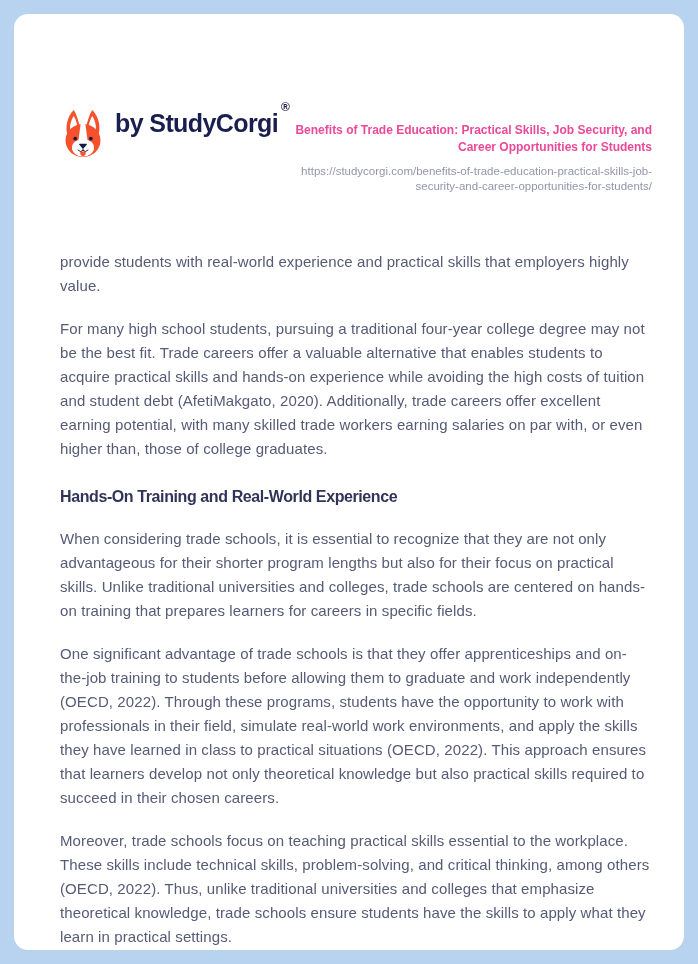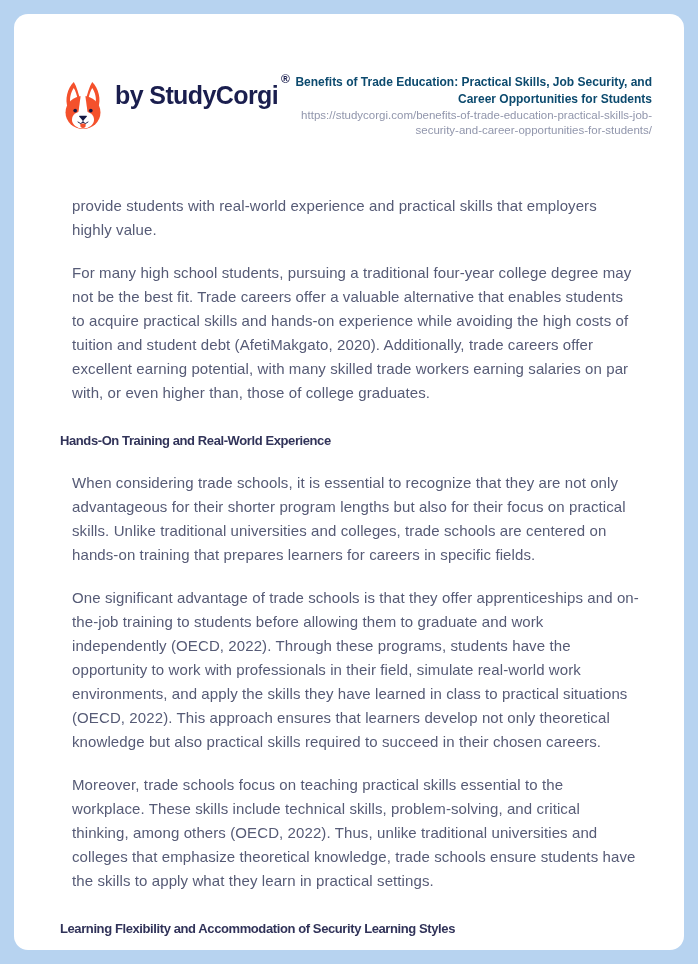--- a/index.html
+++ b/index.html
@@ -49,44 +49,45 @@
     margin-left: 3px;
   }
   .doc-meta {
     max-width: 362px;
     text-align: right;
   }
   .doc-title {
     font-size: 12px;
     font-weight: 700;
     line-height: 17px;
-    color: #0c4a6e;
+    color: #ec4899;
+    margin-top: 48px;
   }
   .doc-url {
     display: block;
-    margin-top: 0;
+    margin-top: 8px;
     font-size: 11.5px;
     line-height: 15px;
     color: #9196ac;
     text-decoration: none;
     overflow-wrap: break-word;
     word-break: break-word;
   }
   
   .article { margin-top: 56px; }
   .article p {
-    margin: 0 12px 19px;
+    margin: 0 0 19px;
     font-size: 15px;
     line-height: 24px;
     letter-spacing: 0.1px;
     color: #565b76;
   }
   .article h2 {
     margin: 24px 0 18px;
-    font-size: 13px;
+    font-size: 16px;
     font-weight: 700;
     letter-spacing: -0.4px;
     line-height: 24px;
     color: #313359;
   }
 </style>
 </head>
 <body>
 
 <div class="card">

